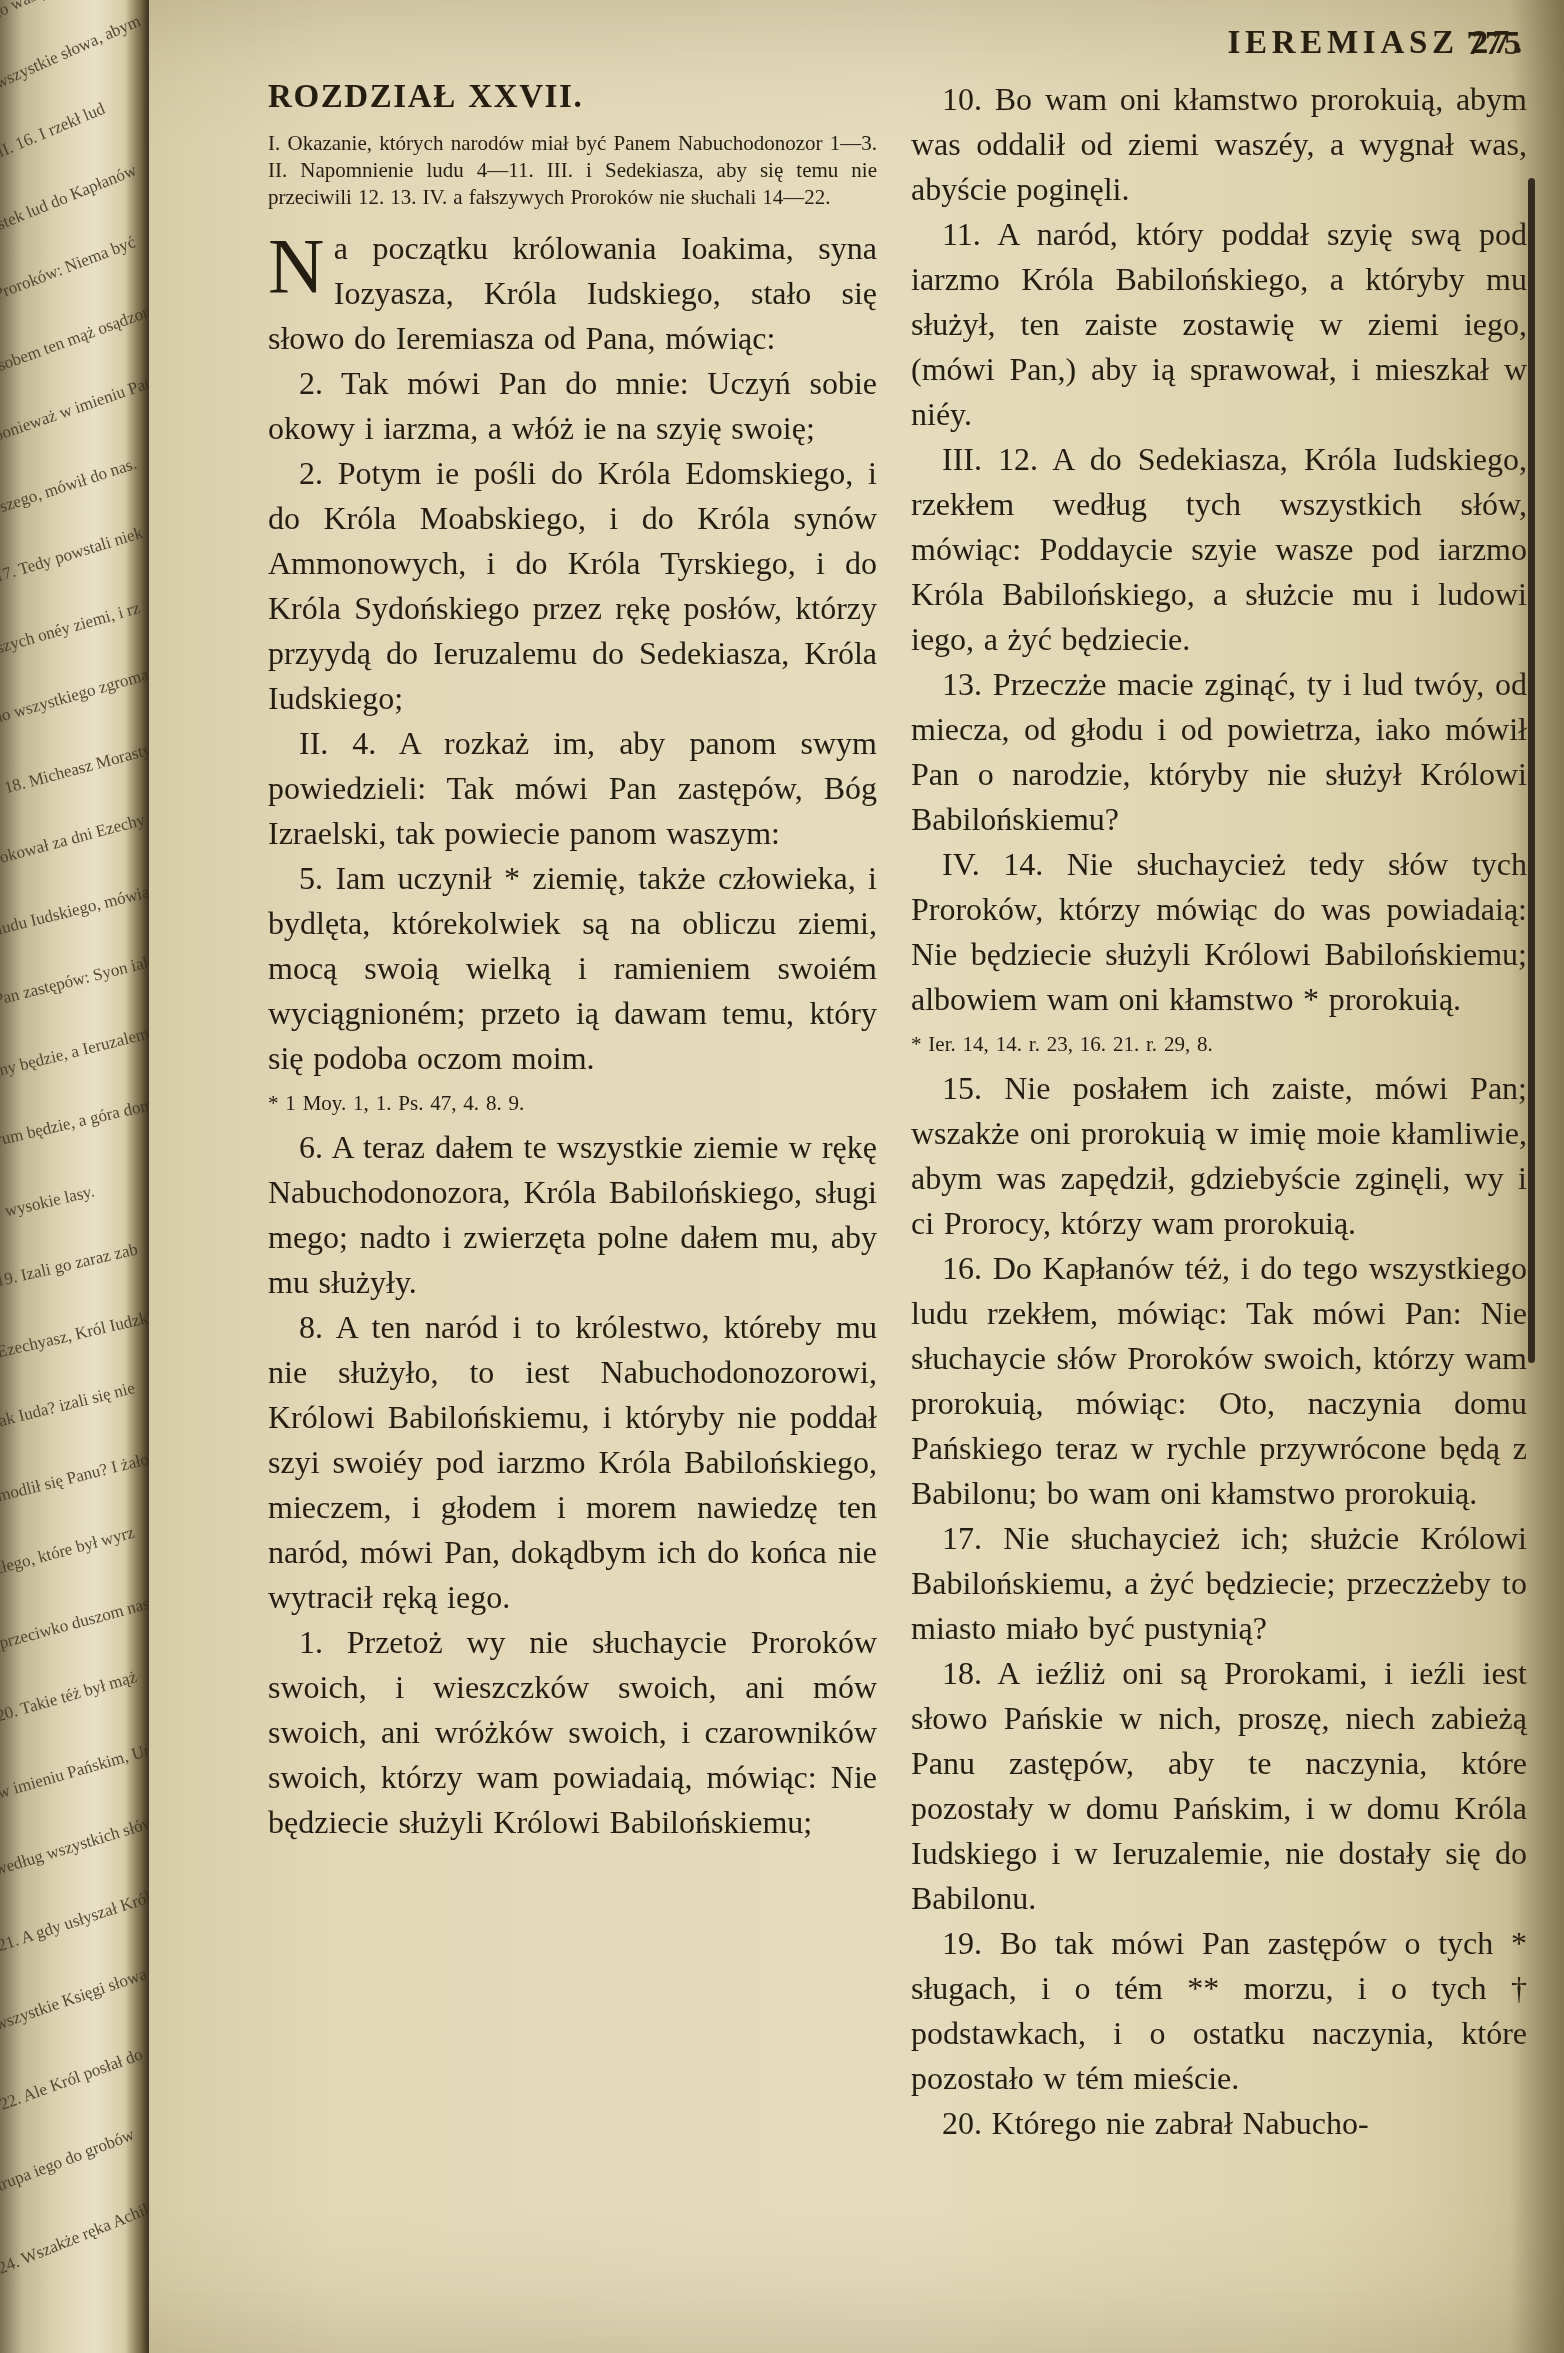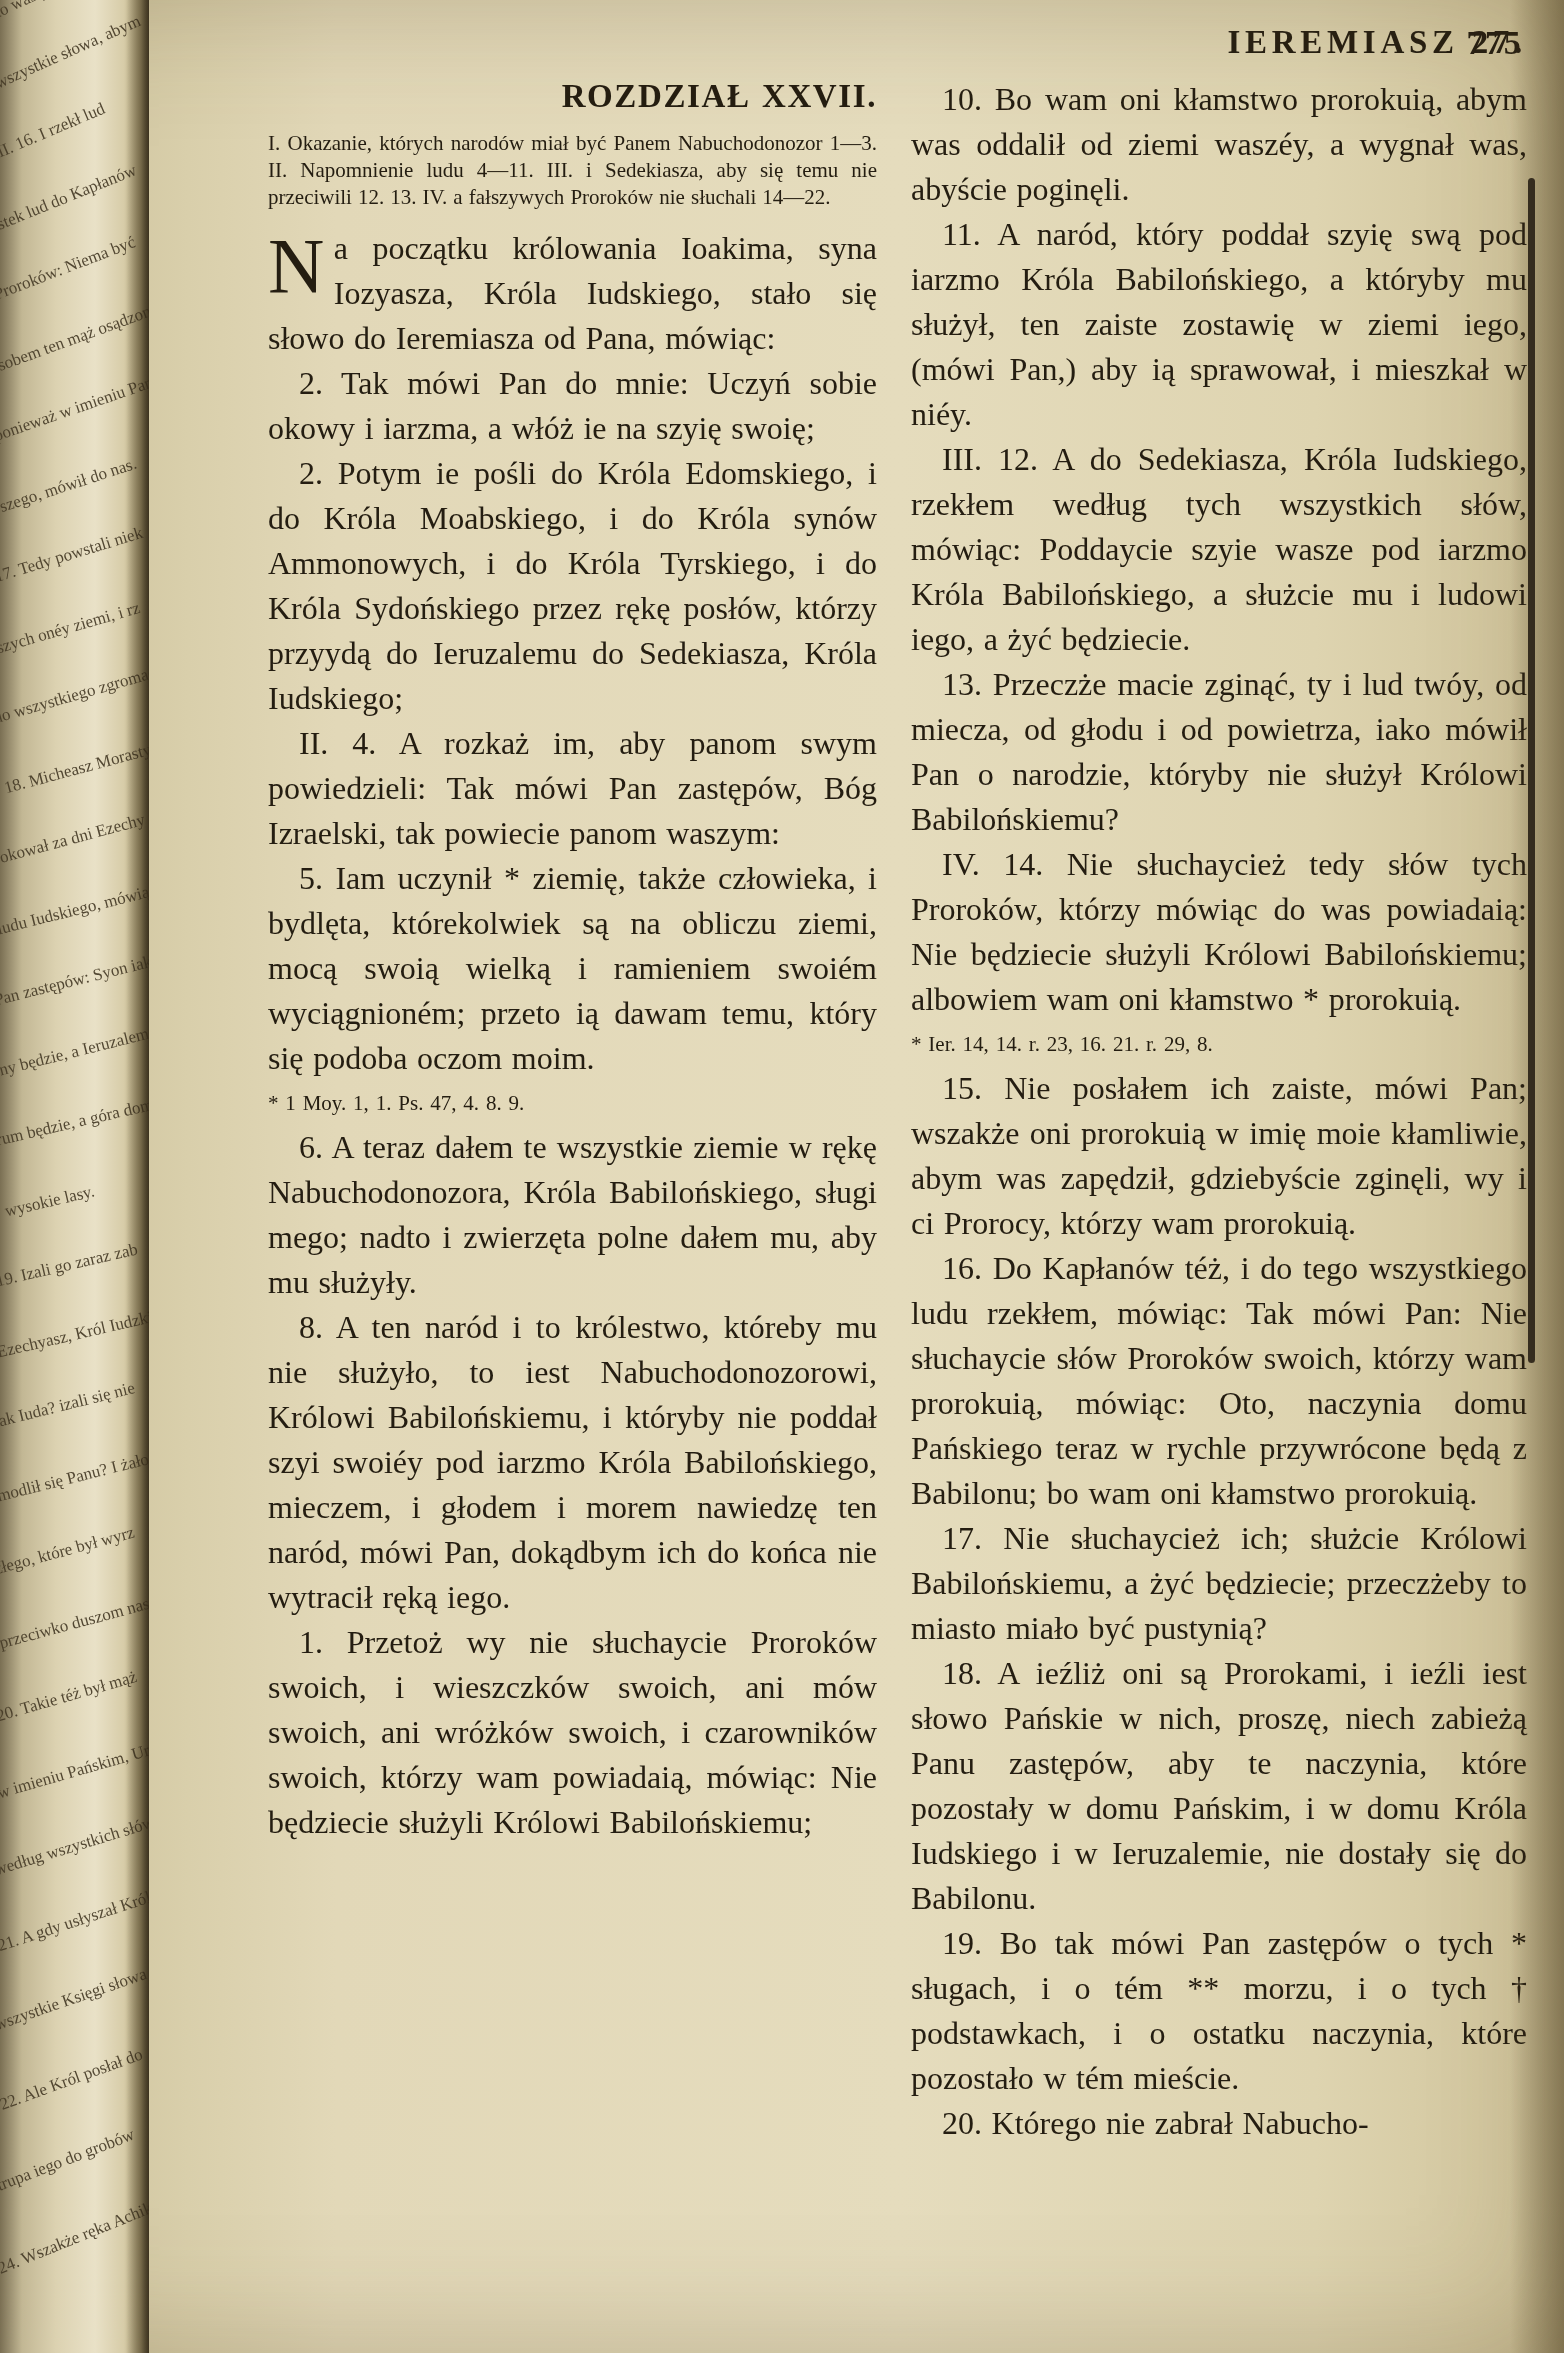--- a/index.html
+++ b/index.html
@@ -22,21 +22,21 @@
   .page{position:absolute;left:149px;top:0;right:0;bottom:0;padding:23.5px 38px 0 119px;box-sizing:border-box;}
 
   .header{position:relative;height:47px;margin-bottom:6.3px;}
   .header-title{position:absolute;left:0;right:0;text-align:right;font-size:33px;font-weight:bold;letter-spacing:4.7px;}
   .page-number{position:absolute;right:4.7px;top:0;font-size:34px;font-weight:bold;letter-spacing:1.6px;}
 
   .columns{display:flex;gap:34px;align-items:flex-start;}
   .col{flex:1;font-size:32px;line-height:45px;text-align:justify;word-spacing:1.6px;}
   .col-left{max-width:609px;}
 
-  .chapter-heading{text-align:right;font-size:33px;font-weight:bold;letter-spacing:1.6px;margin:0 0 14px 0;line-height:39px;}
+  .chapter-heading{text-align:left;font-size:33px;font-weight:bold;letter-spacing:1.6px;margin:0 0 14px 0;line-height:39px;}
   .summary{font-size:21px;line-height:27px;text-align:justify;margin:0 0 15.6px 0;text-indent:0;word-spacing:0.8px;}
 
   .verse{margin:0;text-indent:31px;}
   .verse-open{text-indent:0;}
   .dropcap{float:left;font-size:78px;line-height:66px;padding:6.3px 9.4px 0 0;}
   .footnote{margin:0;font-size:21px;line-height:44px;text-align:left;text-indent:0;}
 
   
   .right-rule{position:absolute;right:30px;top:178px;width:7px;height:1185px;background:#241d12;border-radius:3.9px;opacity:.88;z-index:3;}
   .right-shade{position:absolute;right:0;top:0;bottom:0;width:55px;background:linear-gradient(270deg,rgba(58,44,20,.38),rgba(58,44,20,0));pointer-events:none;z-index:1;}

